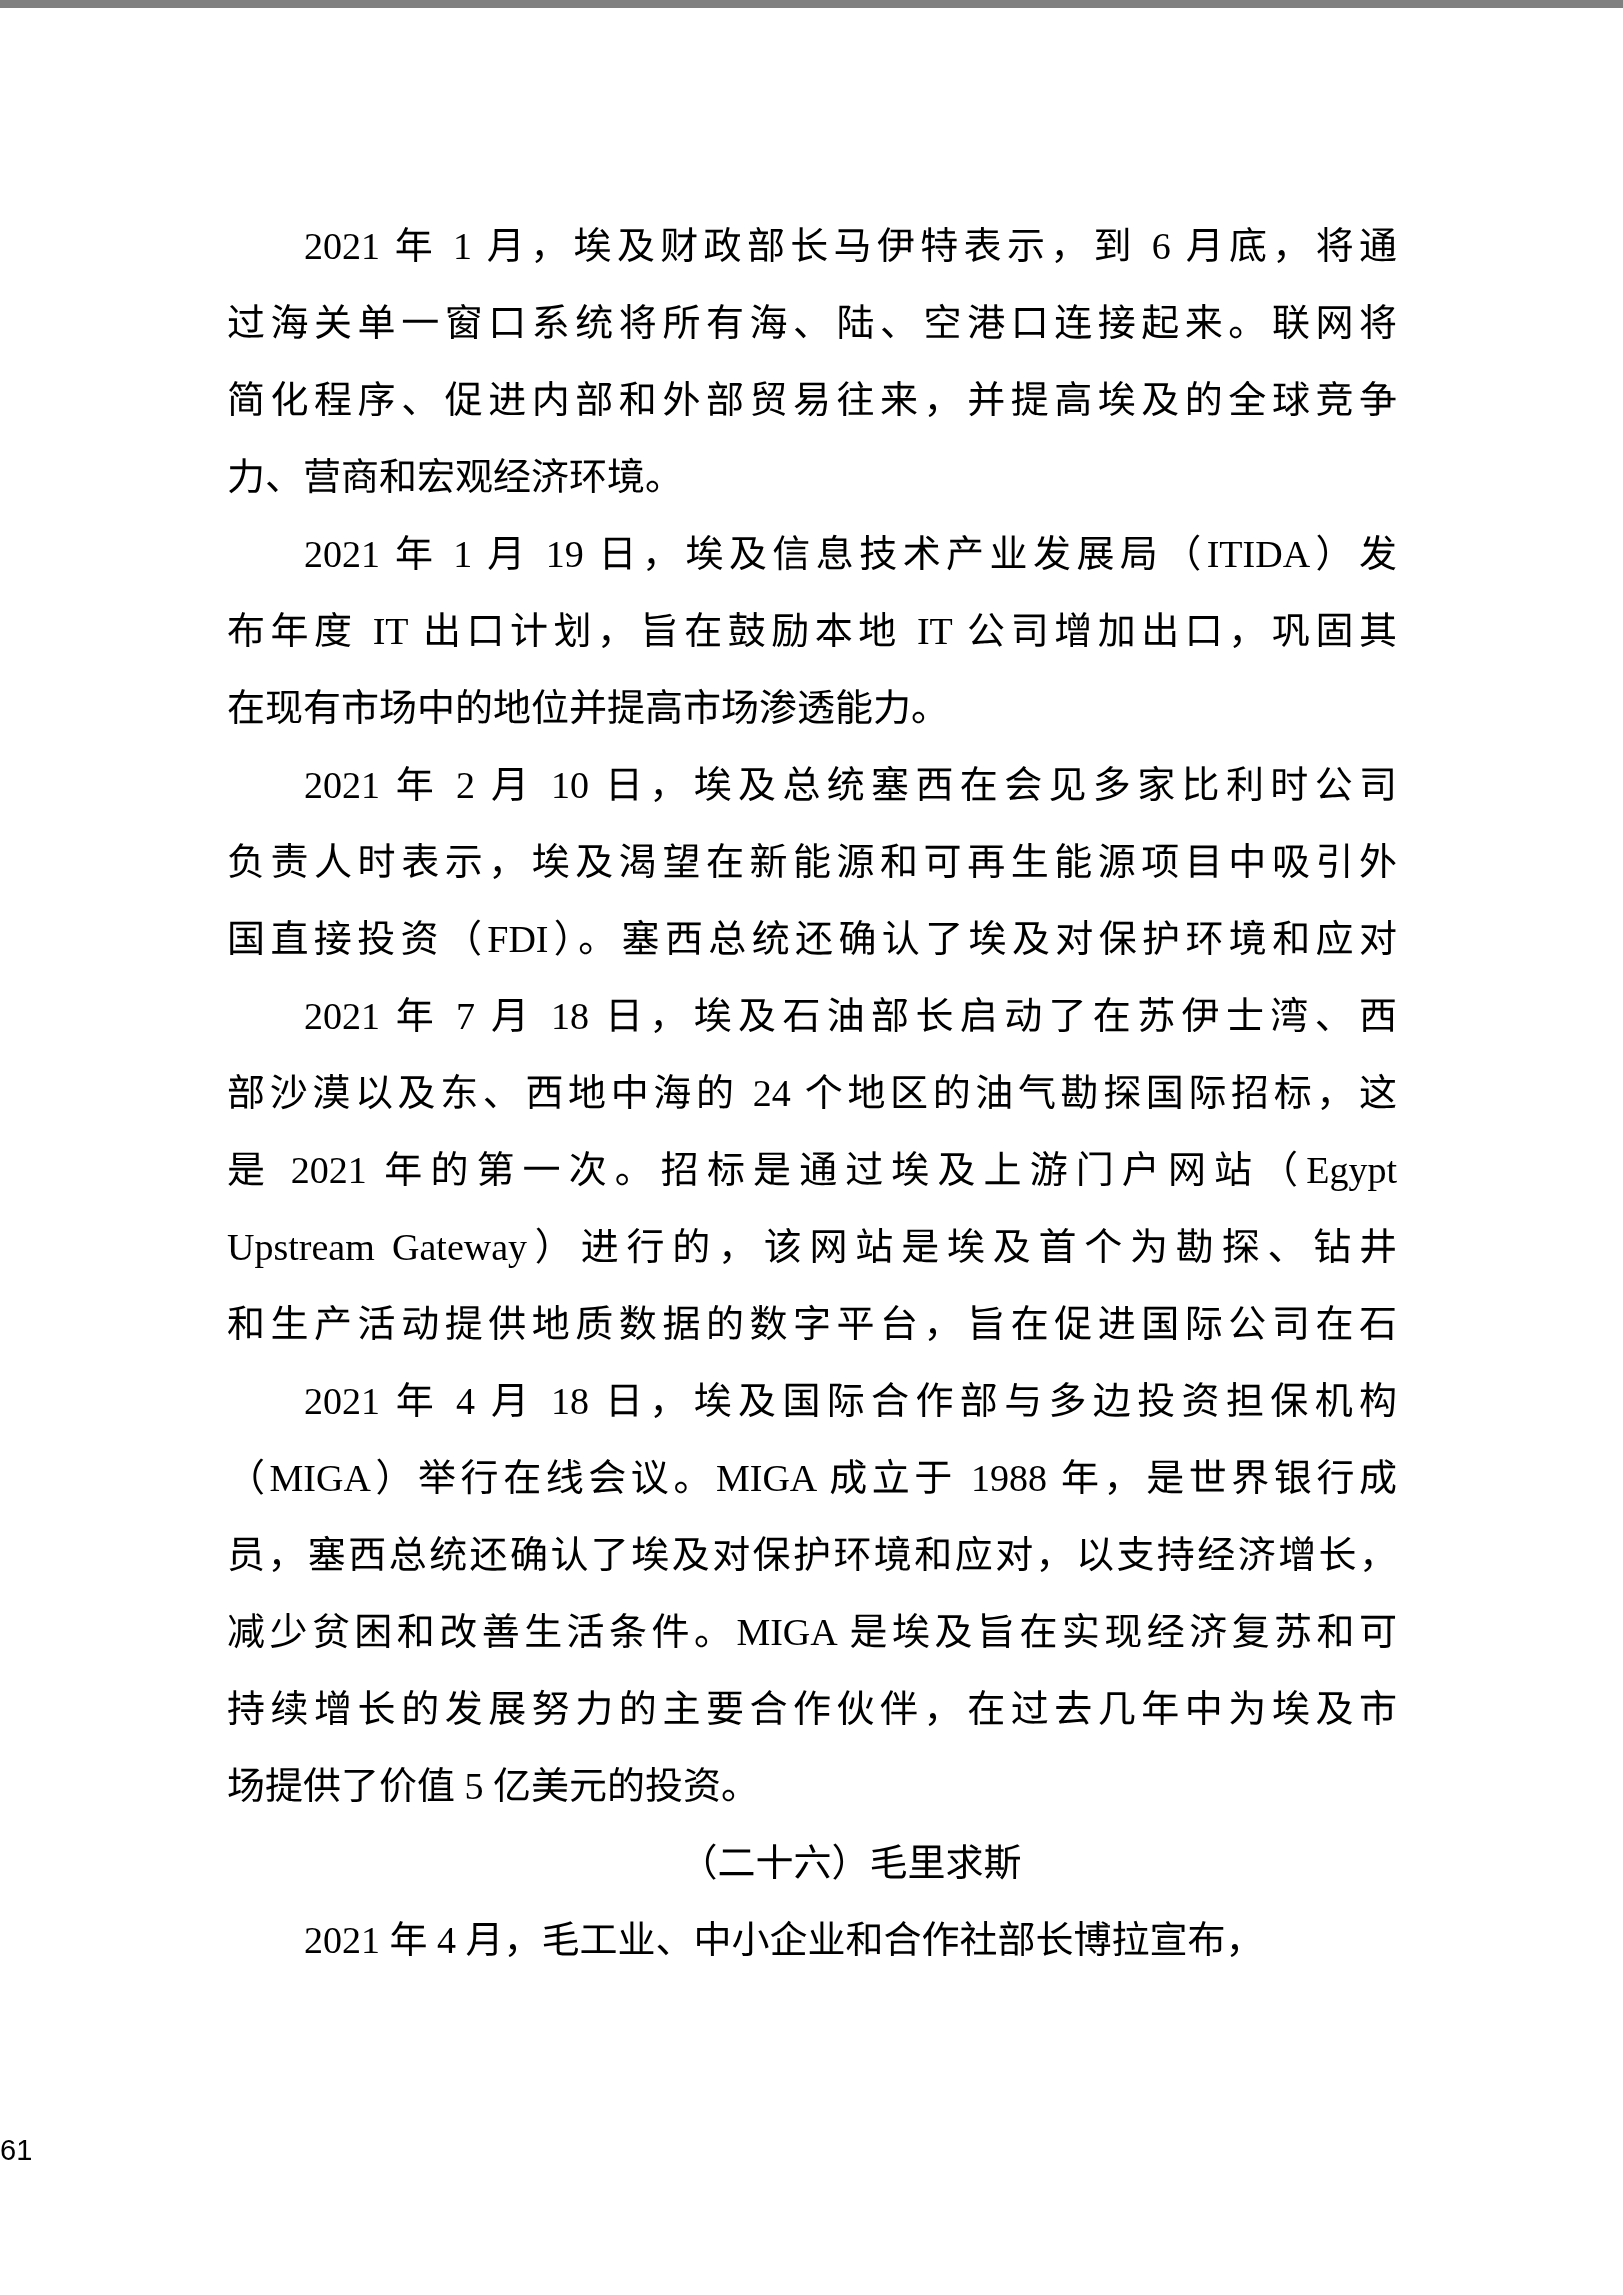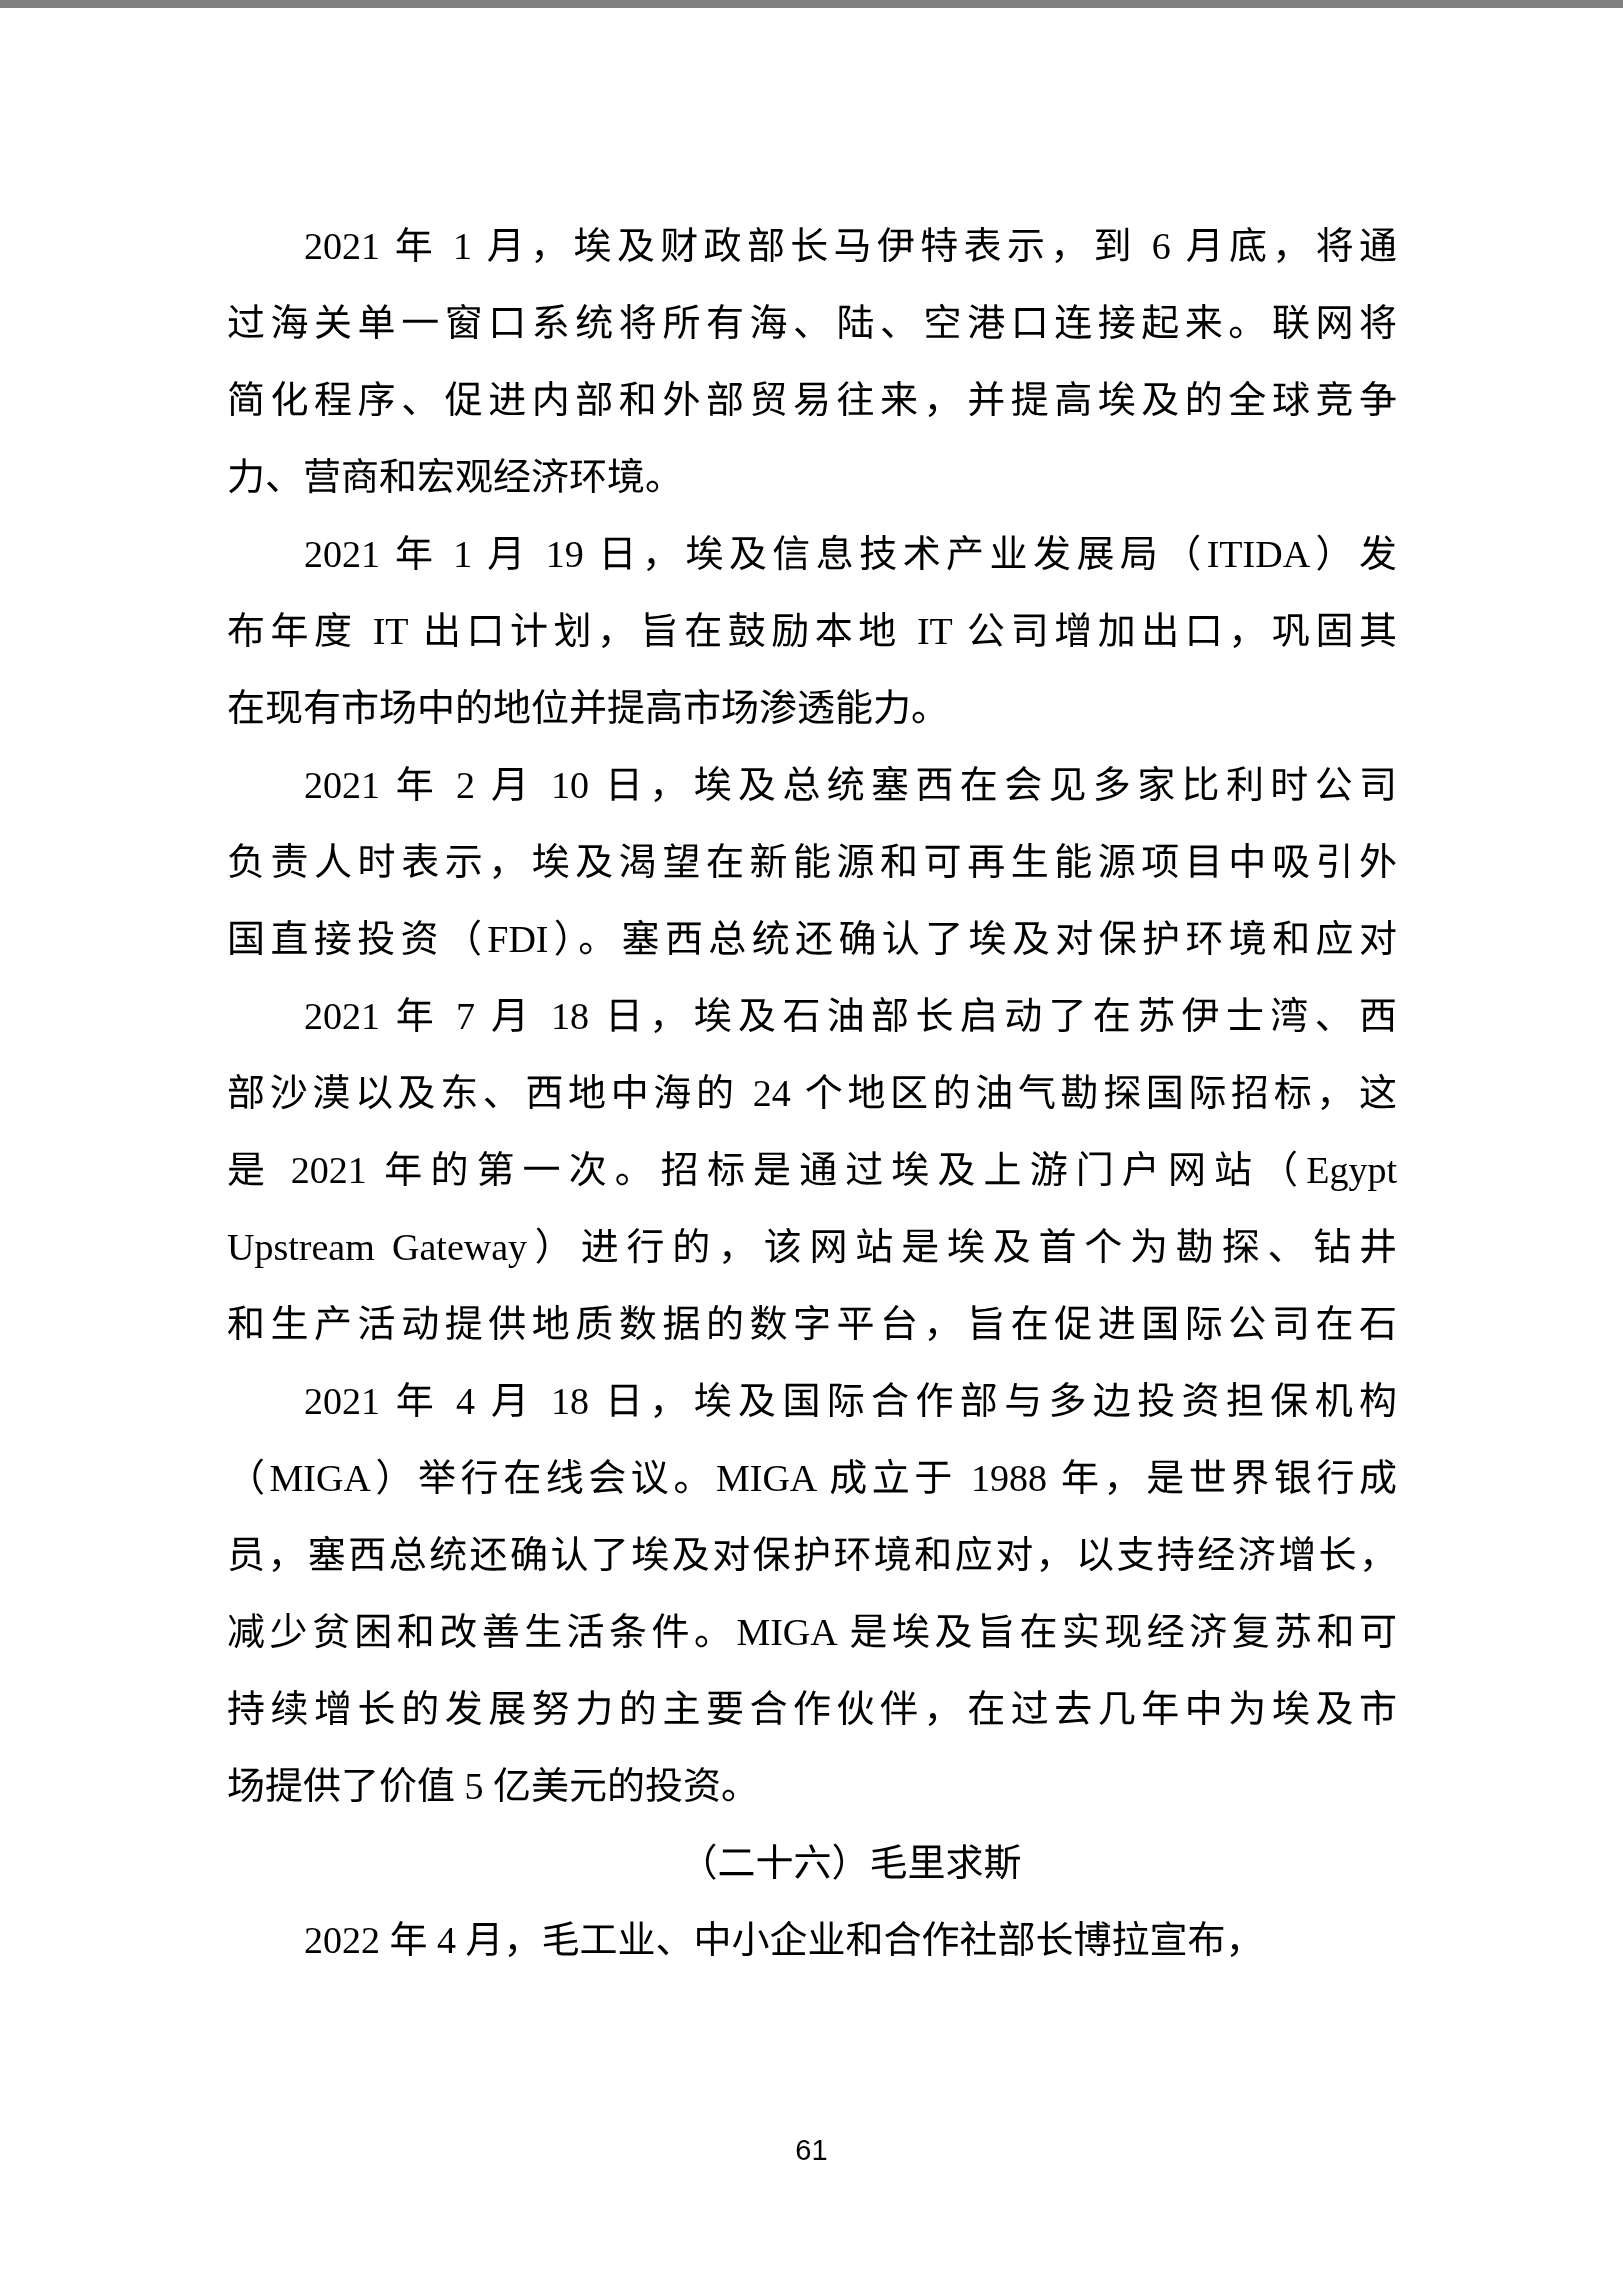--- a/index.html
+++ b/index.html
@@ -40,21 +40,21 @@
   .line.indent { padding-left: 77px; }
   .paragraph.heading .line {
     font-weight: normal;
     text-align: center;
   }
   .footer {
     position: absolute;
     top: 2125px;
     left: 0;
     width: 100%;
-    text-align: center;
+    text-align: left;
   }
   .page-number {
     font-family: "Liberation Sans", "DejaVu Sans", sans-serif;
     font-size: 29px;
     line-height: 34px;
     color: #000000;
     display: inline-block;
   }
 </style>
 </head>
@@ -90,20 +90,20 @@
         <div class="line just">（MIGA）举行在线会议。MIGA 成立于 1988 年，是世界银行成</div>
         <div class="line just">员，塞西总统还确认了埃及对保护环境和应对，以支持经济增长，</div>
         <div class="line just">减少贫困和改善生活条件。MIGA 是埃及旨在实现经济复苏和可</div>
         <div class="line just">持续增长的发展努力的主要合作伙伴，在过去几年中为埃及市</div>
         <div class="line">场提供了价值 5 亿美元的投资。</div>
       </div>
       <div class="paragraph heading">
         <div class="line indent">（二十六）毛里求斯</div>
       </div>
       <div class="paragraph">
-        <div class="line indent">2022 年 4 月，毛工业、中小企业和合作社部长博拉宣布，</div>
+        <div class="line indent">2021 年 4 月，毛工业、中小企业和合作社部长博拉宣布，</div>
       </div>
     </div>
   <div class="footer">
     <span class="page-number">61</span>
   </div>
 </div>
 
 
 </body></html>

